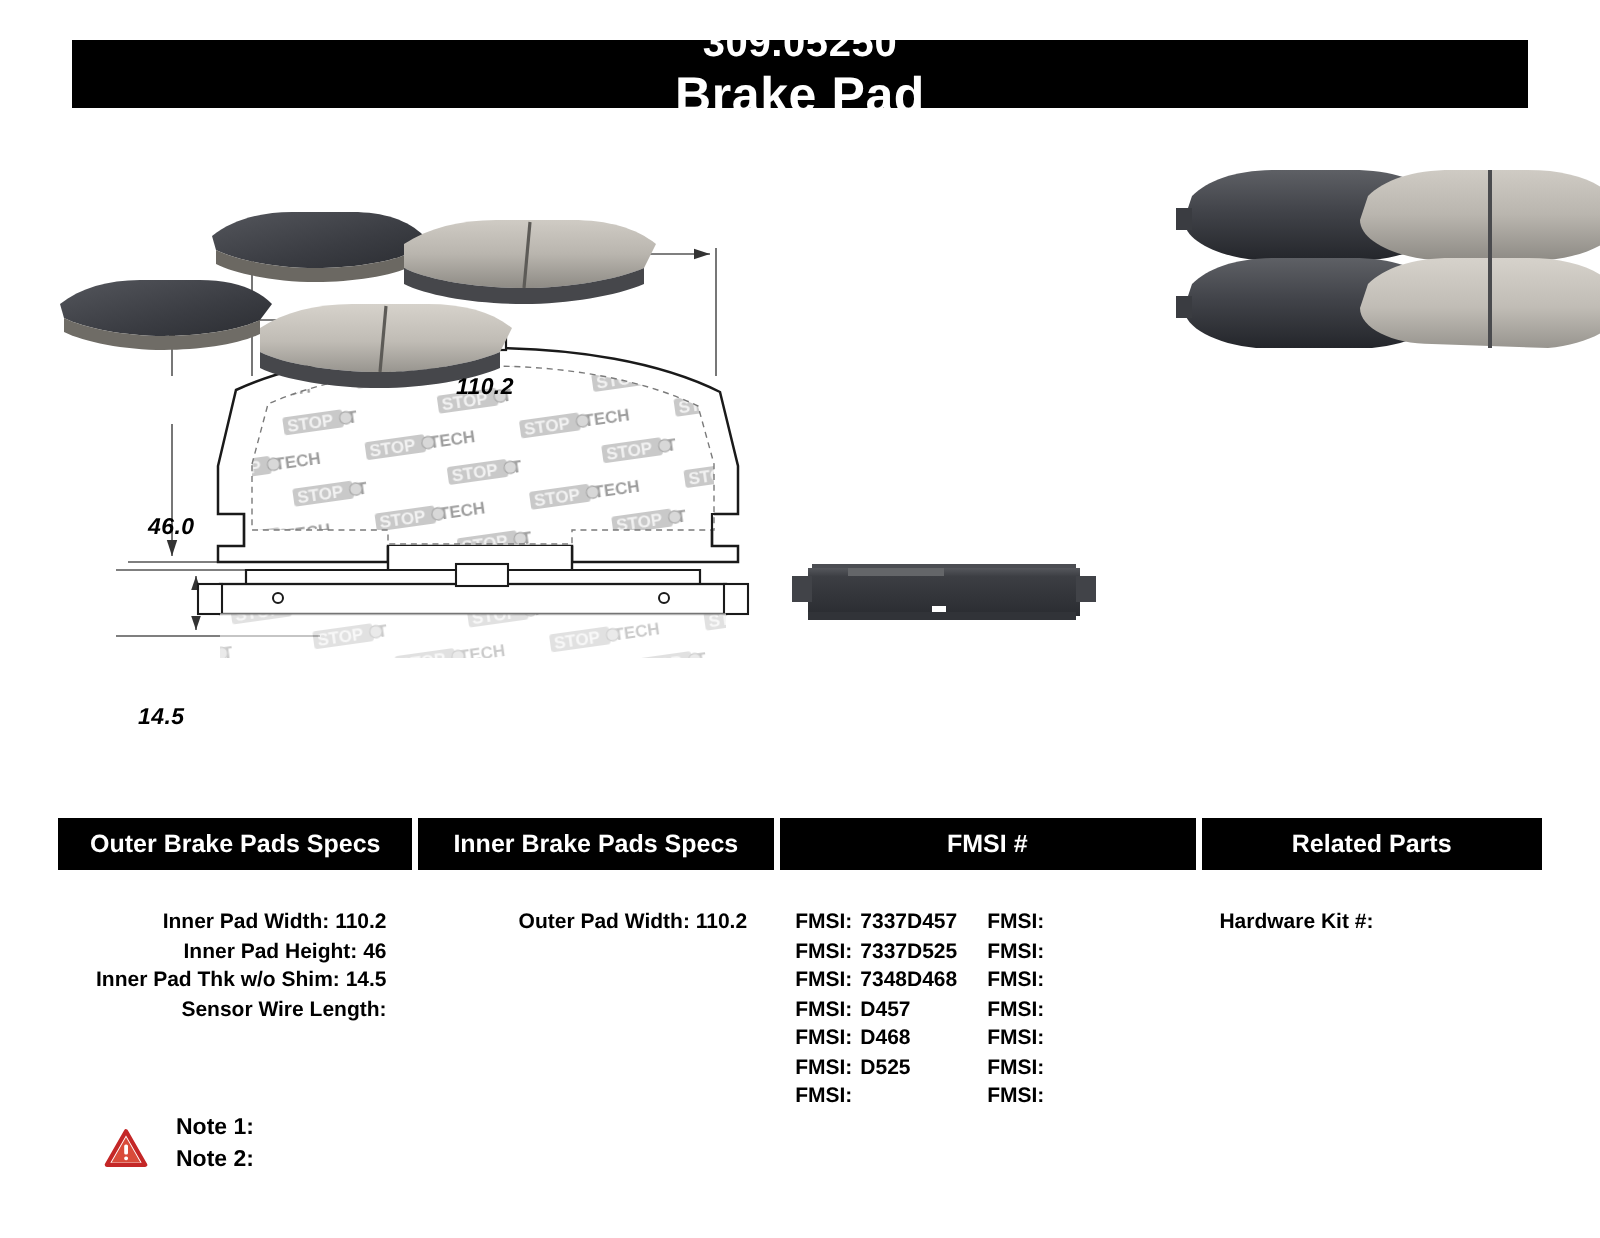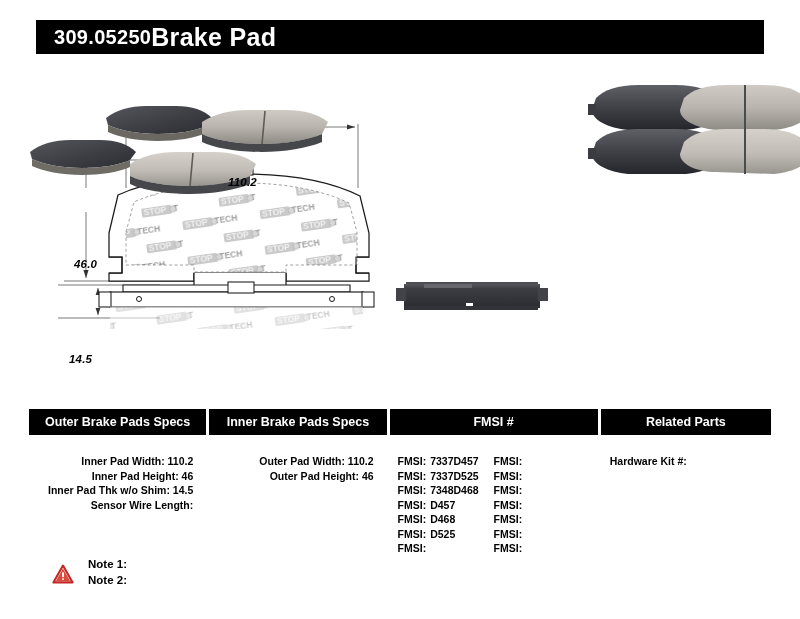--- a/index.html
+++ b/index.html
@@ -20,23 +20,24 @@
   
   #header-bar {
     position: absolute;
     left: 36px;
     top: 20px;
     width: 728px;
     height: 33px;
     background: #000000;
     display: flex;
     align-items: center;
-    justify-content: flex-start;
+    justify-content: center;
     box-sizing: border-box;
     padding: 17px 18px;
+    flex-direction: column;
   }
   #part-number {
     color: #ffffff;
     font-size: 20px;
     font-weight: bold;
     letter-spacing: 0.3px;
   }
   #product-type {
     color: #ffffff;
     font-size: 25px;
@@ -53,21 +54,21 @@
     height: 330px;
   }
   .dim-label {
     position: absolute;
     font-size: 11.5px;
     font-weight: bold;
     font-style: italic;
     font-family: "Liberation Sans", sans-serif;
     letter-spacing: 0.2px;
   }
-  #dim-width-label { left: 228px; top: 116px; }
+  #dim-width-label { left: 228px; top: 128px; }
   #dim-height-label { left: 74px; top: 198px; }
   #dim-thk-label { left: 69px; top: 293px; }
 
   
   #spec-table {
     position: absolute;
     left: 29px;
     top: 409px;
     width: 742px;
   }
@@ -374,21 +375,20 @@
 
     <div class="td col-inner">
       <div class="spec-line">Inner Pad Width: 110.2</div>
       <div class="spec-line">Inner Pad Height: 46</div>
       <div class="spec-line">Inner Pad Thk w/o Shim: 14.5</div>
       <div class="spec-line">Sensor Wire Length:</div>
     </div>
 
     <div class="td col-outer">
       <div class="spec-line">Outer Pad Width: 110.2</div>
-      <div class="spec-line">Outer Pad Height: 46</div>
     </div>
 
     <div class="td col-fmsi">
       <div class="fmsi-rows">
         <div class="fmsi-col">
           <div class="fmsi-line"><span class="fmsi-key">FMSI:</span><span class="fmsi-val">7337D457</span></div>
           <div class="fmsi-line"><span class="fmsi-key">FMSI:</span><span class="fmsi-val">7337D525</span></div>
           <div class="fmsi-line"><span class="fmsi-key">FMSI:</span><span class="fmsi-val">7348D468</span></div>
           <div class="fmsi-line"><span class="fmsi-key">FMSI:</span><span class="fmsi-val">D457</span></div>
           <div class="fmsi-line"><span class="fmsi-key">FMSI:</span><span class="fmsi-val">D468</span></div>

